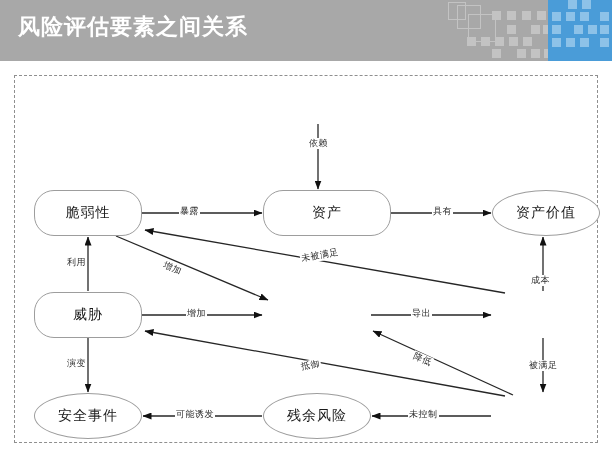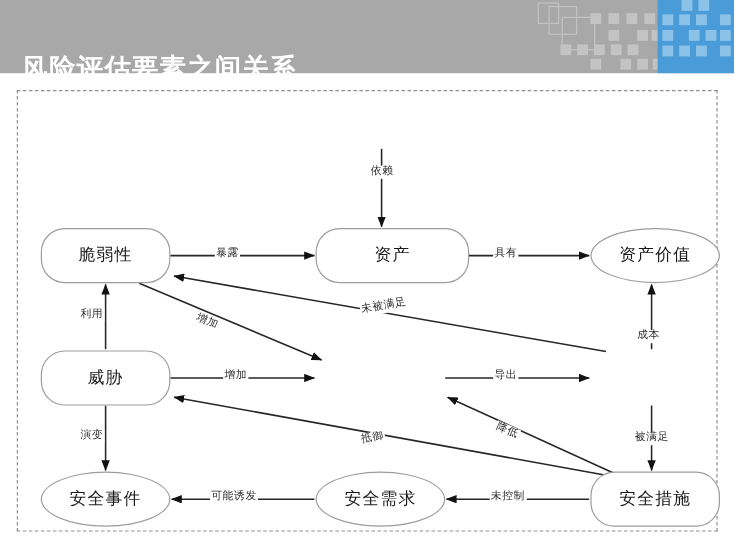--- a/index.html
+++ b/index.html
@@ -16,21 +16,20 @@
   #header{
     position:absolute;left:0;top:0;width:612px;height:61px;
     background:#a8a8a8;
   }
   #header-title{
     position:absolute;left:18px;top:12px;
     font-size:22px;font-weight:bold;color:#ffffff;
     letter-spacing:1px;
     font-family:"DejaVu Sans","Liberation Sans",sans-serif;
     white-space:nowrap;
-    margin-top:30px;
   }
   #header-blue-block{
     position:absolute;right:0;top:0;width:64px;height:61px;
     background:#4a9cd8;
   }
   .deco-sq{position:absolute;}
   .deco-outline{position:absolute;border:1.5px solid #c3c3c3;background:transparent;}
 
   
   #frame{
@@ -191,30 +190,27 @@
     <span>威胁</span>
   </div>
 
 
 
   <div class="node ellipse" style="left:34px;top:393px;width:108px;height:46px;">
     <span>安全事件</span>
   </div>
 
   <div class="node ellipse" style="left:263px;top:393px;width:108px;height:46px;">
-    <span>安全需求</span>
-  </div>
-
-  <div class="node rect" style="left:492px;top:393px;width:108px;height:46px;">
-    <span>安全措施</span>
-  </div>
+    <span>残余风险</span>
+  </div>
+
 
   <div class="elabel" style="left:308px;top:138px;">依赖</div>
   <div class="elabel" style="left:179px;top:206px;">暴露</div>
-  <div class="elabel" style="left:411px;top:206px;text-align:right;">具有</div>
+  <div class="elabel" style="left:432px;top:206px;text-align:right;">具有</div>
   <div class="elabel" style="left:66px;top:257px;">利用</div>
   <div class="elabel rot" style="left:162px;top:263px;transform:rotate(23deg);">增加</div>
   <div class="elabel" style="left:186px;top:308px;">增加</div>
   <div class="elabel rot" style="left:300px;top:250px;transform:rotate(-10deg);">未被满足</div>
   <div class="elabel" style="left:530px;top:275px;">成本</div>
   <div class="elabel" style="left:411px;top:308px;">导出</div>
   <div class="elabel" style="left:66px;top:358px;">演变</div>
   <div class="elabel rot" style="left:300px;top:360px;transform:rotate(-10deg);">抵御</div>
   <div class="elabel rot" style="left:412px;top:354px;transform:rotate(24deg);">降低</div>
   <div class="elabel" style="left:528px;top:360px;">被满足</div>

